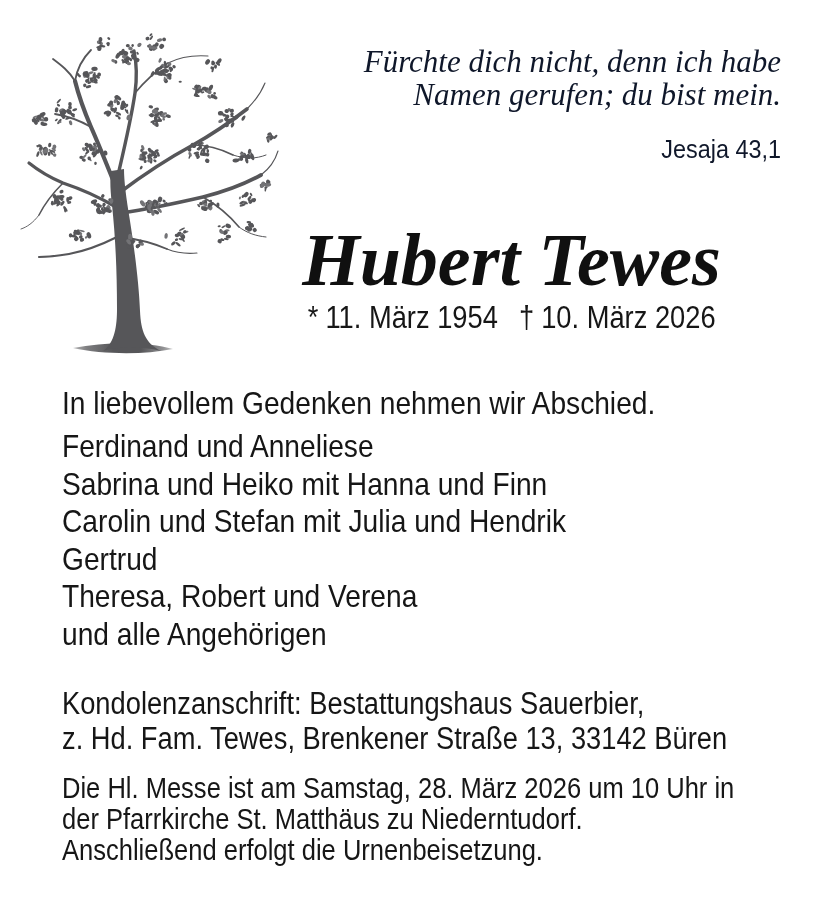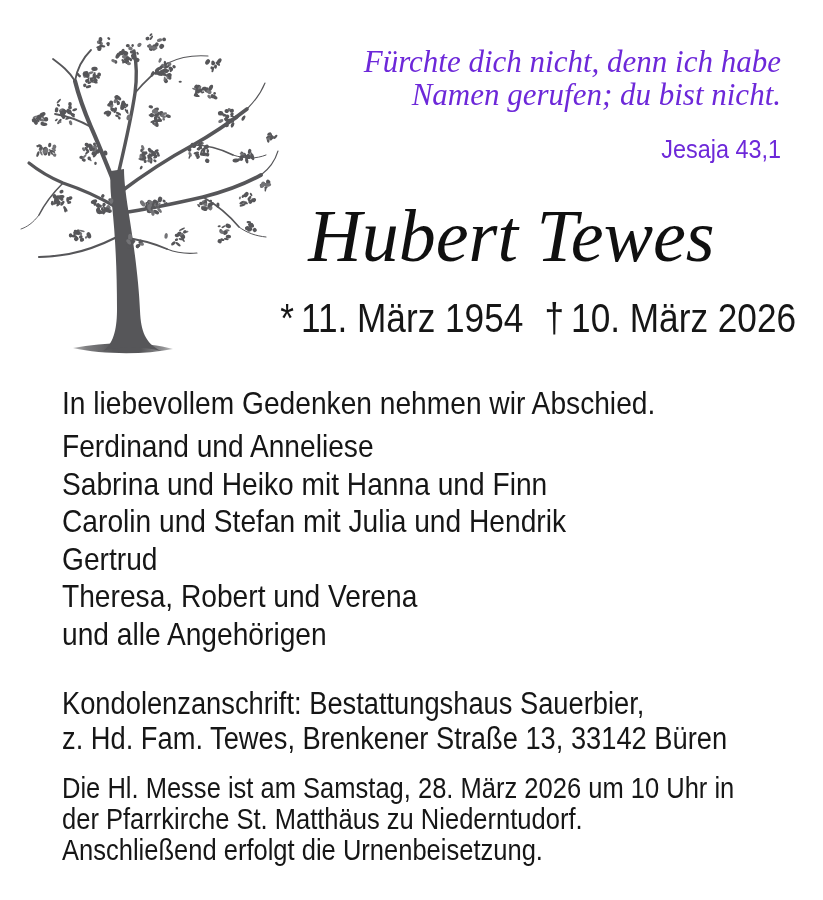--- a/index.html
+++ b/index.html
@@ -22,52 +22,53 @@
   .quote {
     position: absolute;
     top: 45px;
     left: 280px;
     right: 42px;
     text-align: right;
     font-family: "Liberation Serif", serif;
     font-style: italic;
     font-size: 31px;
     line-height: 33px;
-    color: #6d28d9;
+    color: #0f172a;
   }
   .attr-row { margin-top: 22px; line-height: 30px; }
   .attr {
     display: inline-block;
     font-family: "Liberation Sans", sans-serif;
     font-style: normal;
     font-size: 26px;
     transform: scaleX(0.9);
     transform-origin: right center;
   }
   .name {
     position: absolute;
-    top: 196px;
+    top: 220px;
     left: 245px;
     right: 45px;
     margin: 0;
     text-align: center;
     font-family: "Liberation Serif", serif;
     font-style: italic;
-    font-weight: normal;
+    font-weight: bold;
     font-size: 74px;
     line-height: 80px;
     color: #101010;
     white-space: nowrap;
   }
   .dates {
     position: absolute;
     top: 300px;
     left: 245px;
     right: 45px;
-    font-size: 40px;
+    text-align: center;
+    font-size: 31px;
     line-height: 36px;
     white-space: nowrap;
   }
   .dates-inner {
     display: inline-block;
     transform: scaleX(0.88);
     transform-origin: center center;
   }
   .date-part .sym { margin-right: 8px; }
   .date-part.death { margin-left: 24px; }
@@ -670,21 +671,21 @@
         <ellipse cx="197.8" cy="44.4" rx="3.0" ry="1.1" transform="rotate(102 197.8 44.4)" fill="#565659"></ellipse>
         <ellipse cx="202.8" cy="38.8" rx="2.7" ry="1.3" transform="rotate(39 202.8 38.8)" fill="#565659"></ellipse>
         <ellipse cx="200.5" cy="41.6" rx="1.5" ry="2.1" transform="rotate(4 200.5 41.6)" fill="#565659"></ellipse>
         <ellipse cx="196.9" cy="42.9" rx="1.5" ry="1.5" transform="rotate(16 196.9 42.9)" fill="#565659"></ellipse>
         <ellipse cx="204.1" cy="36.3" rx="3.4" ry="1.9" transform="rotate(123 204.1 36.3)" fill="#565659"></ellipse>
       </g>
   </svg>
 
   <div class="quote">
     <div>Fürchte dich nicht, denn ich habe</div>
-    <div>Namen gerufen; du bist nicht.</div>
+    <div>Namen gerufen; du bist mein.</div>
     <div class="attr-row">
       <span class="attr">Jesaja 43,1</span>
     </div>
   </div>
 
   <h1 class="name">Hubert Tewes</h1>
 
   <div class="dates">
     <span class="dates-inner">
       <span class="date-part birth"><span class="sym">*</span><span>11. März 1954</span></span><span class="date-part death"><span class="sym">†</span><span>10. März 2026</span></span>

